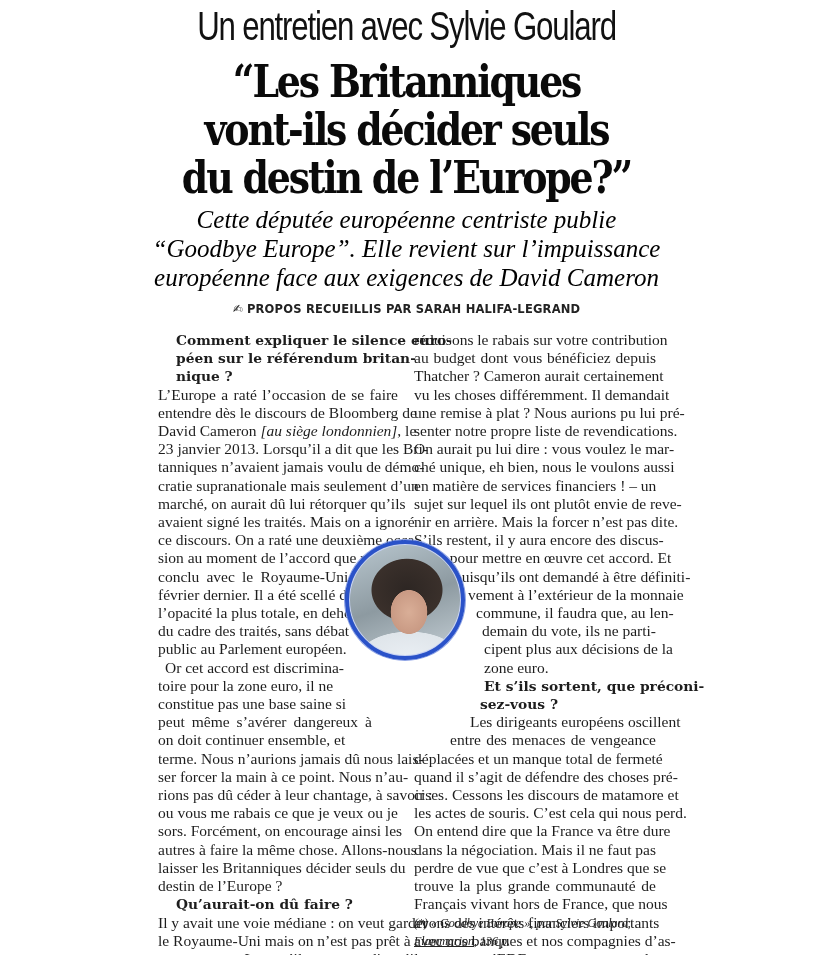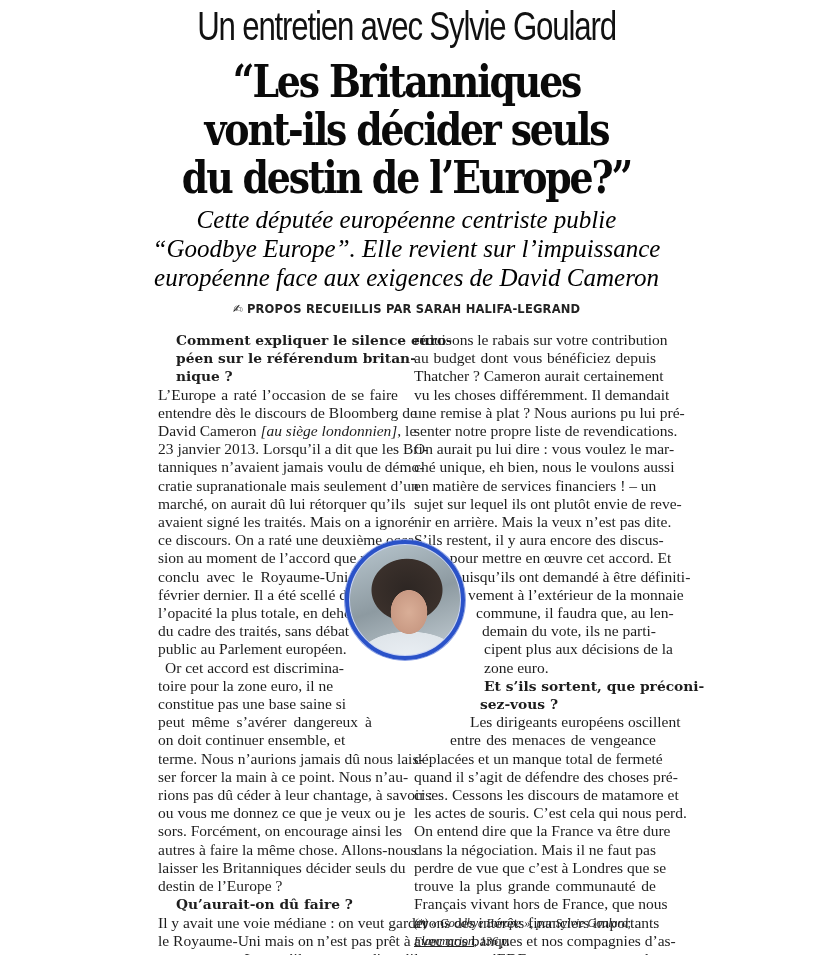--- a/index.html
+++ b/index.html
@@ -102,42 +102,42 @@
     <span class="ln" style="width: 172px;">du cadre des traités, sans débat</span>
     <span class="ln" style="width: 172px;">public au Parlement européen.</span>
     <span class="ln" style="width: 170px; margin-left: 7px;">Or cet accord est discrimina-</span>
     <span class="ln" style="width: 170px;">toire pour la zone euro, il ne</span>
     <span class="ln" style="width: 176px;">constitue pas une base saine si</span>
     <span class="ln" style="width: 214px;">peut même s’avérer dangereux à</span>
     <span class="ln" style="width: 186px;">on doit continuer ensemble, et</span>
     <span class="ln">terme. Nous n’aurions jamais dû nous lais-</span>
     <span class="ln">ser forcer la main à ce point. Nous n’au-</span>
     <span class="ln">rions pas dû céder à leur chantage, à savoir :</span>
-    <span class="ln">ou vous me donnez ce que je veux ou je</span>
+    <span class="ln">ou vous me rabais ce que je veux ou je</span>
     <span class="ln">sors. Forcément, on encourage ainsi les</span>
     <span class="ln">autres à faire la même chose. Allons-nous</span>
     <span class="ln">laisser les Britanniques décider seuls du</span>
     <span class="ln last">destin de l’Europe ?</span>
     <span class="ln q last" style="margin-left: 18px;">Qu’aurait-on dû faire ?</span>
     <span class="ln">Il y avait une voie médiane : on veut garder</span>
     <span class="ln">le Royaume-Uni mais on n’est pas prêt à</span>
     <span class="ln">tout accepter. Lorsqu’ils nous ont dit qu’ils</span>
   </div>
 <div class="col col-right" id="colR">
     <span class="ln">réduisons le rabais sur votre contribution</span>
     <span class="ln">au budget dont vous bénéficiez depuis</span>
     <span class="ln">Thatcher ? Cameron aurait certainement</span>
     <span class="ln">vu les choses différemment. Il demandait</span>
     <span class="ln">une remise à plat ? Nous aurions pu lui pré-</span>
     <span class="ln">senter notre propre liste de revendications.</span>
     <span class="ln">On aurait pu lui dire : vous voulez le mar-</span>
     <span class="ln">ché unique, eh bien, nous le voulons aussi</span>
     <span class="ln">en matière de services financiers ! – un</span>
     <span class="ln">sujet sur lequel ils ont plutôt envie de reve-</span>
-    <span class="ln">nir en arrière. Mais la veux n’est pas dite.</span>
+    <span class="ln">nir en arrière. Mais la forcer n’est pas dite.</span>
     <span class="ln">S’ils restent, il y aura encore des discus-</span>
     <span class="ln">sions pour mettre en œuvre cet accord. Et</span>
     <span class="ln" style="margin-left: 40px;">puisqu’ils ont demandé à être définiti-</span>
     <span class="ln" style="margin-left: 54px;">vement à l’extérieur de la monnaie</span>
     <span class="ln" style="margin-left: 62px;">commune, il faudra que, au len-</span>
     <span class="ln" style="margin-left: 68px;">demain du vote, ils ne parti-</span>
     <span class="ln" style="margin-left: 70px;">cipent plus aux décisions de la</span>
     <span class="ln last" style="margin-left: 70px;">zone euro.</span>
     <span class="ln q" style="margin-left: 70px;">Et s’ils sortent, que préconi-</span>
     <span class="ln q last" style="margin-left: 66px;">sez-vous ?</span>

